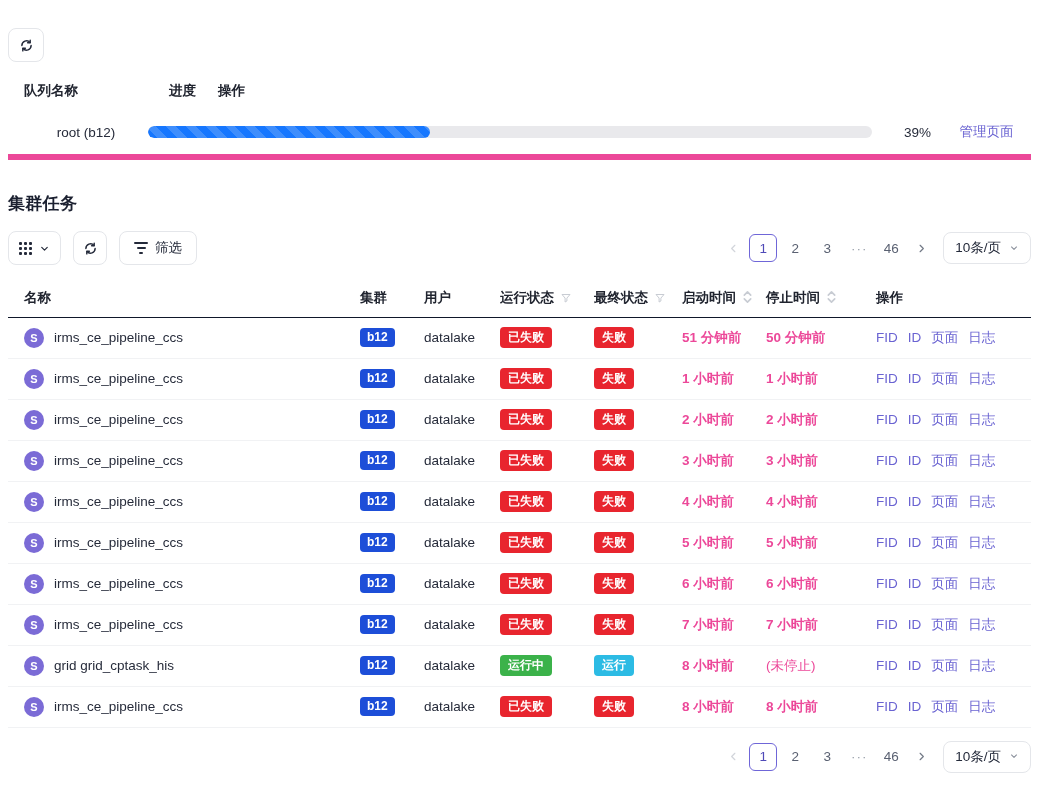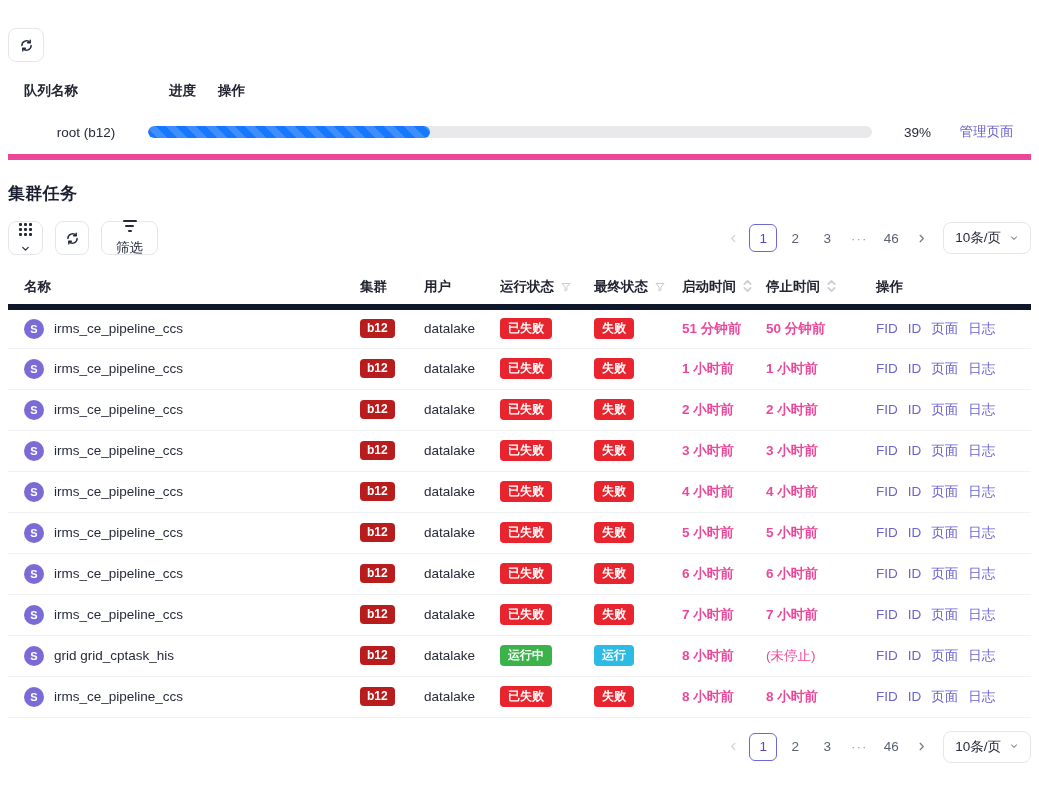--- a/index.html
+++ b/index.html
@@ -12,21 +12,21 @@
   }
   .page { padding:14px 8px 0; }
 
   .section-title { margin:0; font-size:17px; font-weight:700; color:#1b2030; letter-spacing:.3px; }
 
   
   .btn {
     display:inline-flex; align-items:center; justify-content:center; gap:7px;
     height:34px; padding:0 10px; background:#fff;
     border:1px solid #e4e6ea; border-radius:8px; cursor:pointer;
-    color:#242a3a; font-size:13.5px;flex-direction:column;
+    color:#242a3a; font-size:13.5px;
   }
   .btn svg { display:block; }
   .icon-only { width:36px; padding:0; }
   .toolbar .icon-only { width:34px; }
 
   
   .grid9 { width:13px; height:13px; display:grid; grid-template-columns:repeat(3,1fr); grid-template-rows:repeat(3,1fr); gap:2px; }
   .grid9 span { background:#242a3a; border-radius:1px; }
 
   
@@ -72,36 +72,36 @@
   .pager .arrow.disabled { cursor:default; }
   .pagesize {
     display:inline-flex; align-items:center; gap:8px; height:32px; padding:0 11px;
     border:1px solid #e4e6ea; border-radius:8px; background:#fff; cursor:pointer;
     font-size:13.5px; color:#242a3a; white-space:nowrap;
   }
 
   
   table.tasks { width:100%; border-collapse:collapse; table-layout:fixed; margin-top:14px; }
   table.tasks th, table.tasks td { padding:0 8px 0 8px; text-align:left; font-weight:400; overflow:hidden; white-space:nowrap; }
-  table.tasks th { height:38px; font-weight:600; color:#20242f; border-bottom:6px solid #0f172a; }
+  table.tasks th { height:38px; font-weight:600; color:#20242f; border-bottom:1px solid #0f172a; }
   table.tasks td { height:41px; border-bottom:1px solid #f1f2f4; }
   table.tasks th:first-child, table.tasks td:first-child { padding-left:16px; }
   .th-inner { display:inline-flex; align-items:flex-end; gap:6px; }
 
   .name-cell { display:flex; align-items:center; gap:10px; }
   .avatar {
     width:20px; height:20px; border-radius:50%; background:#7b6bd6; flex:0 0 20px;
     color:#fff; font-size:11px; font-weight:700;
     display:inline-flex; align-items:center; justify-content:center;
   }
   .badge {
     display:inline-block; padding:3px 8px; border-radius:4px;
     color:#fff; font-size:12px; font-weight:600; line-height:1.25;
   }
-  .badge.cluster { background:#b91c1c; padding:2px 7px; font-weight:700; }
+  .badge.cluster { background:#1d4ed8; padding:2px 7px; font-weight:700; }
   .badge.failed { background:#e8252e; }
   .badge.running { background:#3bb24a; }
   .badge.run { background:#2cbbe4; }
   .time { font-weight:700; color:#ec4899; }
   .time.regular { font-weight:400; }
   .actions a { margin-right:10px; }
   .actions a:last-child { margin-right:5px; }
 
   .bottom-pager { display:flex; justify-content:flex-end; align-items:center; gap:10px; margin-top:13px; }
 </style>
@@ -134,21 +134,21 @@
     <div class="col-queue">root (b12)</div>
     <div class="col-capacity">
       <div class="progress-track">
         <div class="progress-fill" id="res-progress-fill" style="width: 39%;"></div>
       </div>
     </div>
     <div class="col-progress">39%</div>
     <div class="col-action"><a class="link">管理页面</a></div>
   </div>
 
-  <h2 class="section-title" style="margin-top:22px;">集群任务</h2>
+  <h2 class="section-title" style="margin-top:32px;">集群任务</h2>
 
   <div class="toolbar">
     <button class="btn">
       <span class="grid9">
           <span></span>
           <span></span>
           <span></span>
           <span></span>
           <span></span>
           <span></span>

